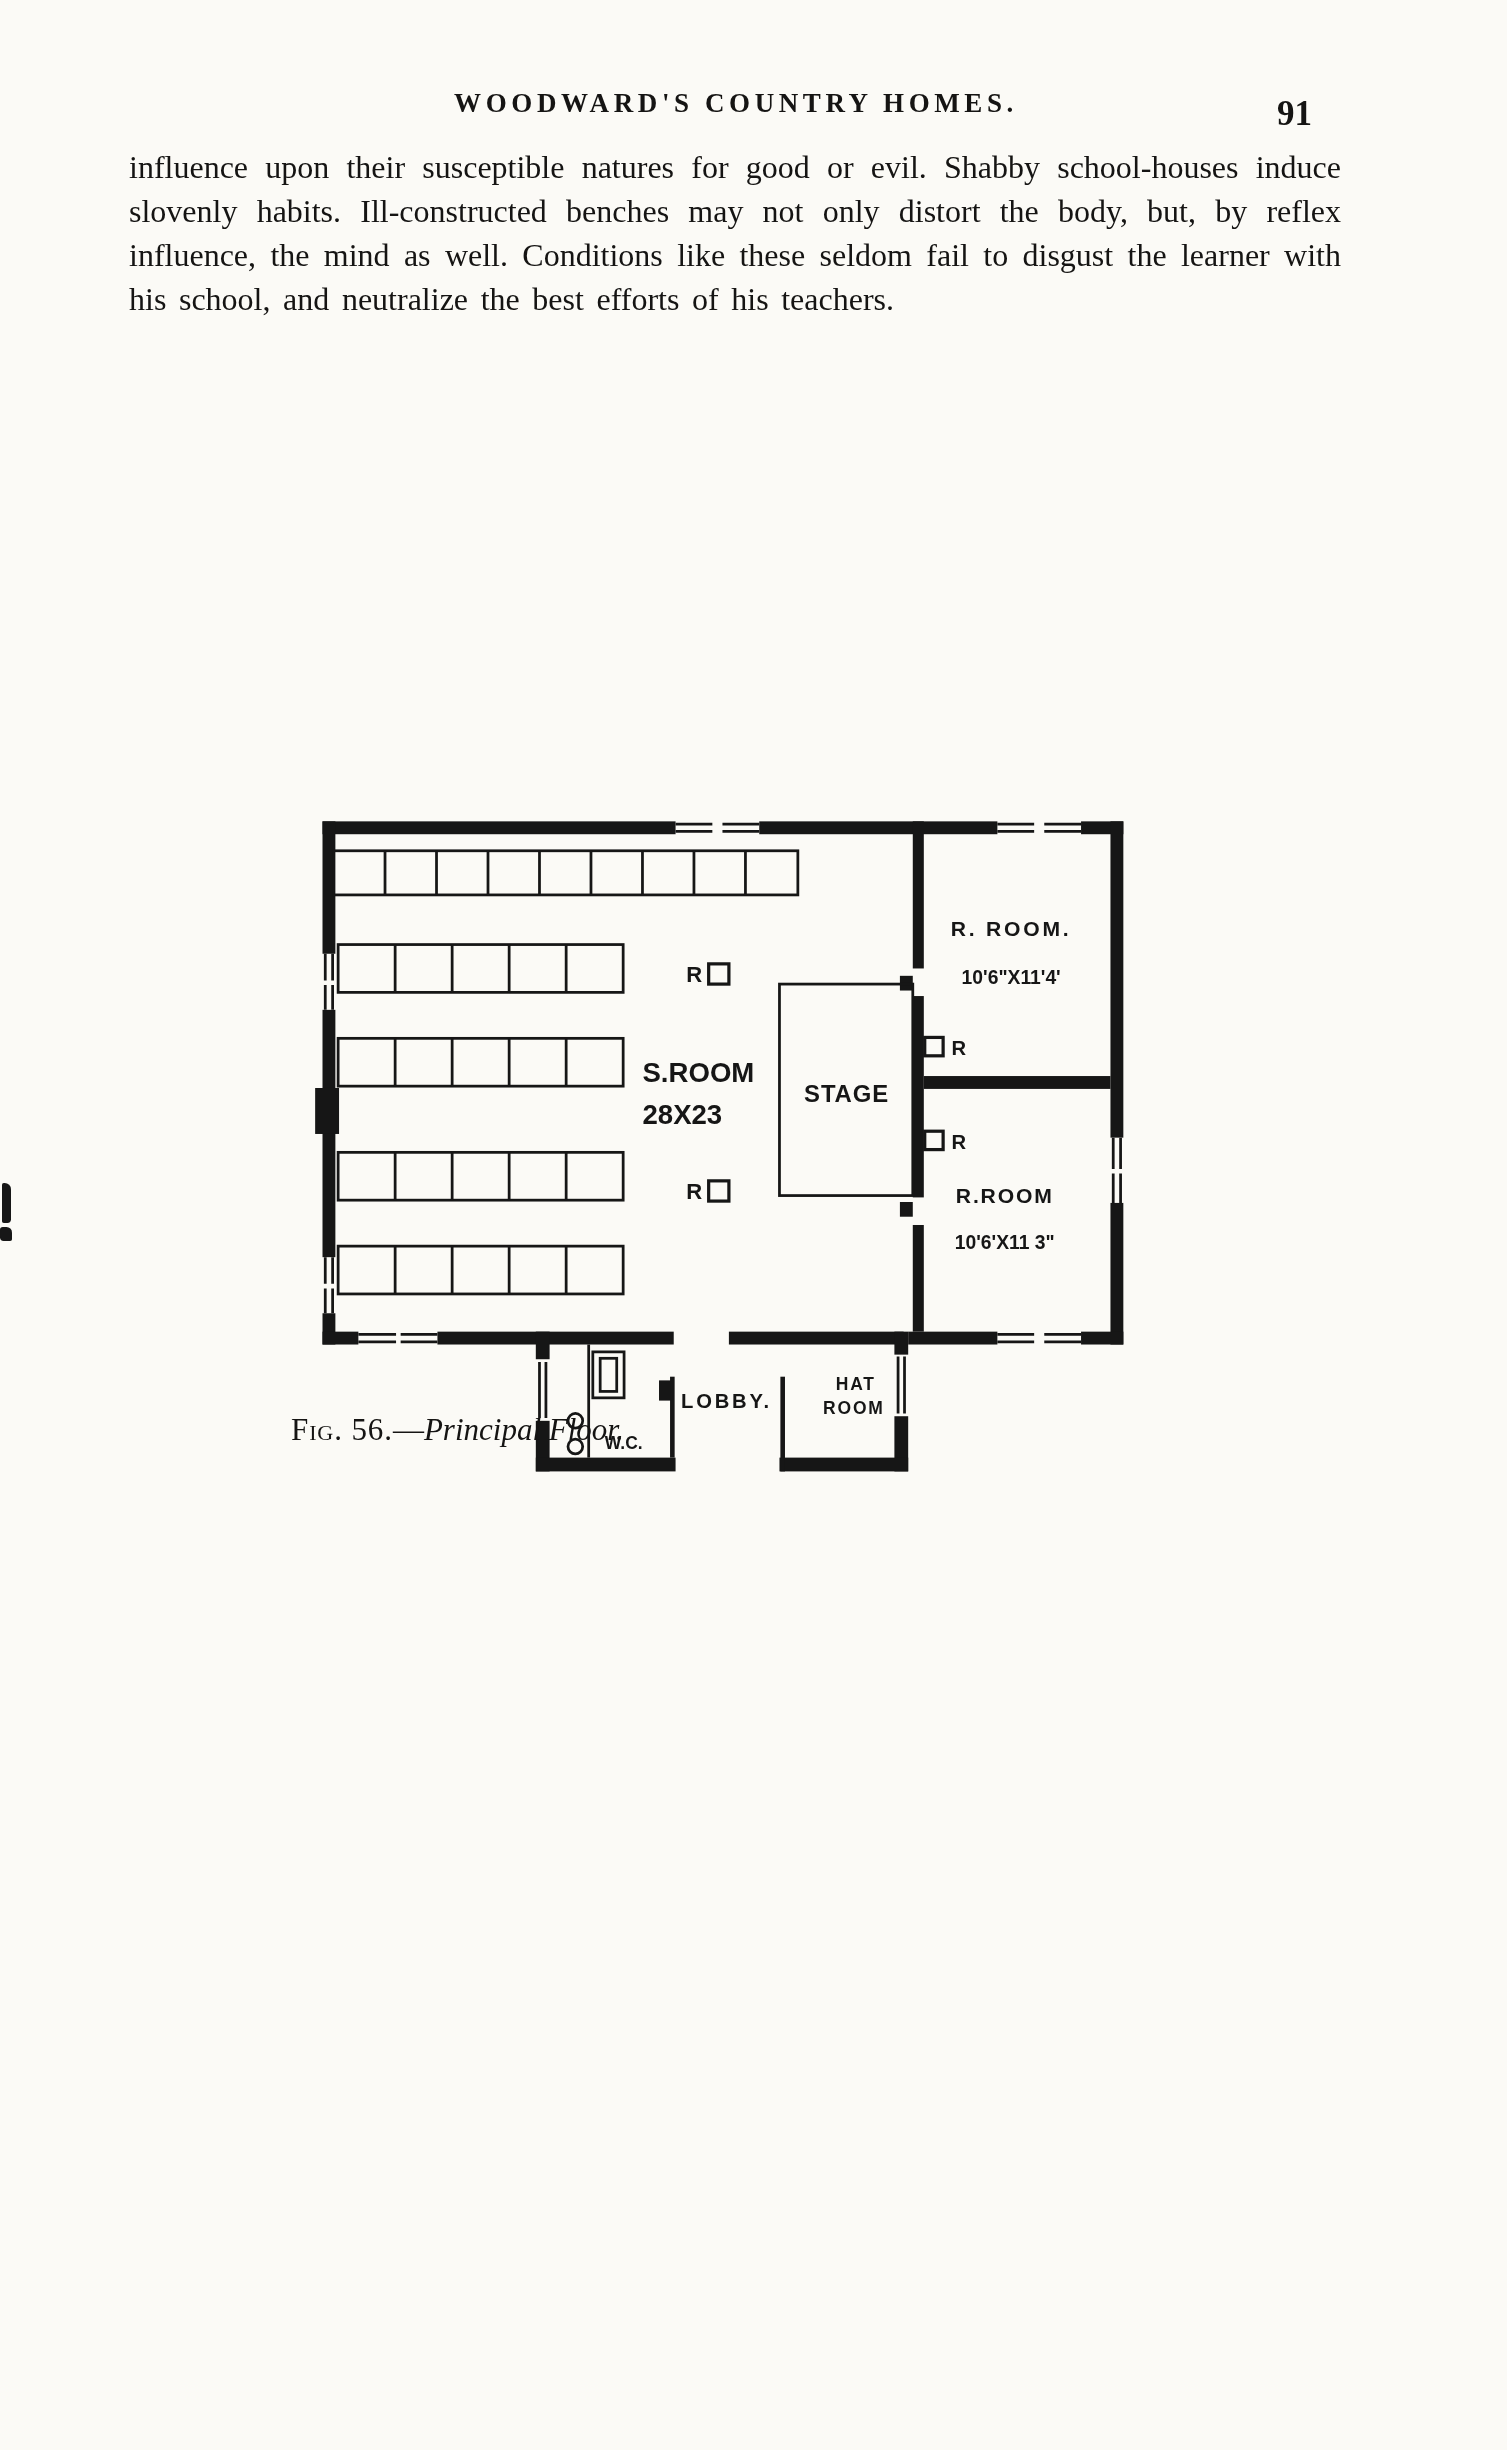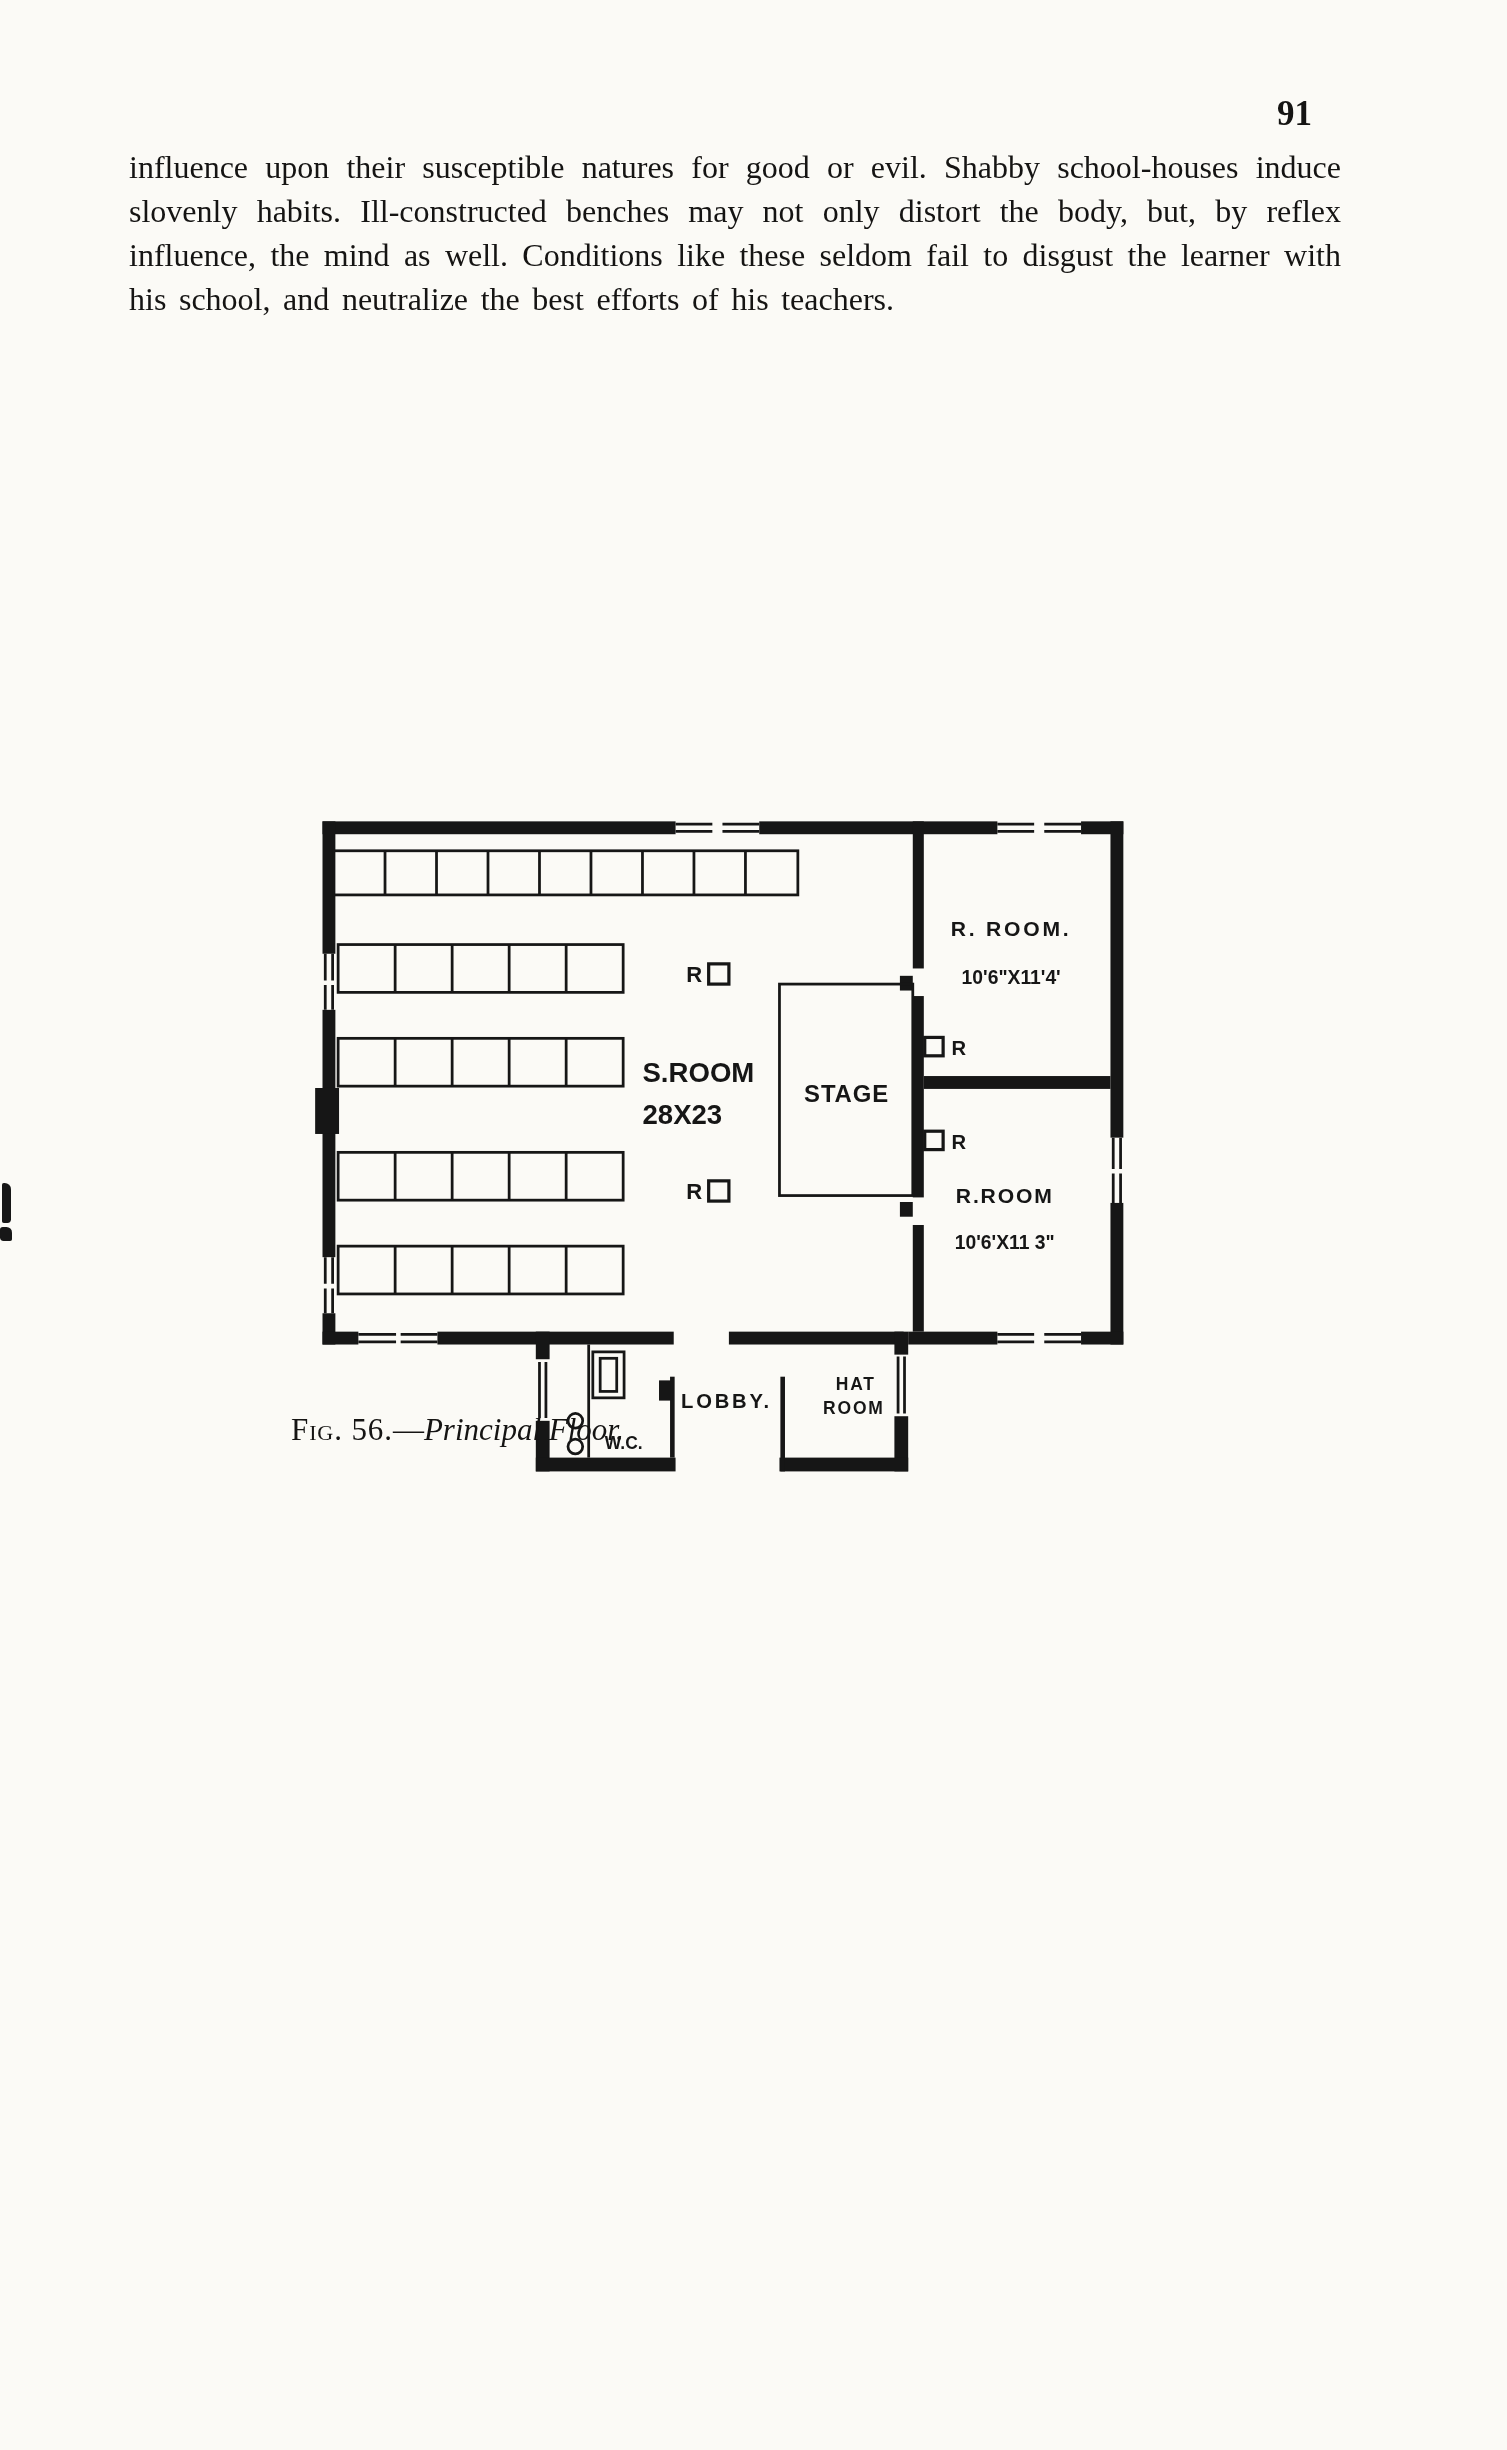--- a/index.html
+++ b/index.html
@@ -63,20 +63,23 @@
   .ink-smudge::after {
     content:""; position:absolute; left:0; top:44px; width:12px; height:14px;
     background:#171717; border-radius:2.8px 5.5px 1.8px 3.7px;
   }
 </style>
 </head>
 <body>
 
 <div class="page">
 
+  <header class="header">
+    <div class="running-title">WOODWARD'S COUNTRY HOMES.</div>
+  </header>
   <div class="page-number">91</div>
 
   <p class="body-text para1">influence upon their susceptible natures for good or evil.  Shabby school-houses induce slovenly habits.  Ill-constructed benches may not only distort the body, but, by reflex influence, the mind as well.  Conditions like these seldom fail to disgust the learner with his school, and neutralize the best efforts of his teachers.</p>
 
   <figure class="plan-figure">
     <svg class="plan-svg" viewBox="0 0 885 720" width="814" height="662">
 
       <g fill="#161616">
 
         <rect x="8" y="8" width="384" height="14"></rect>

